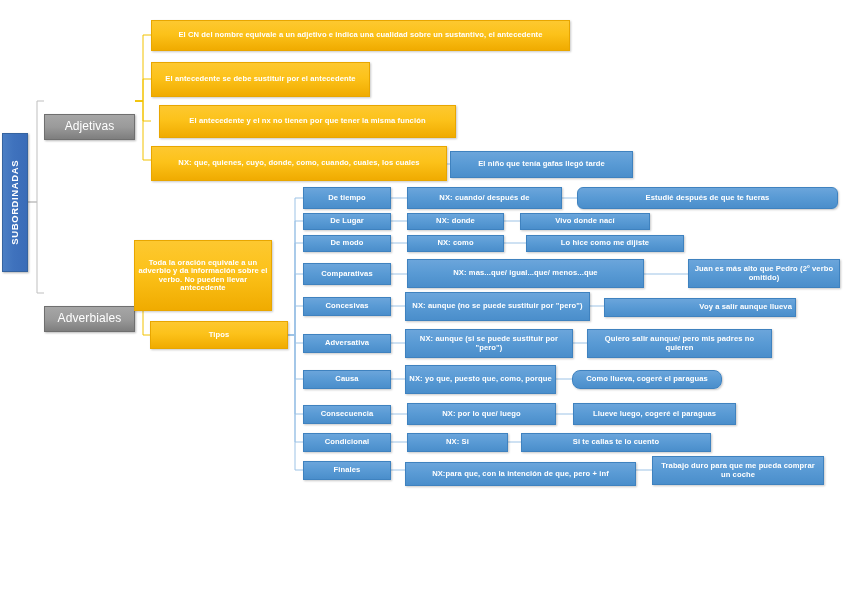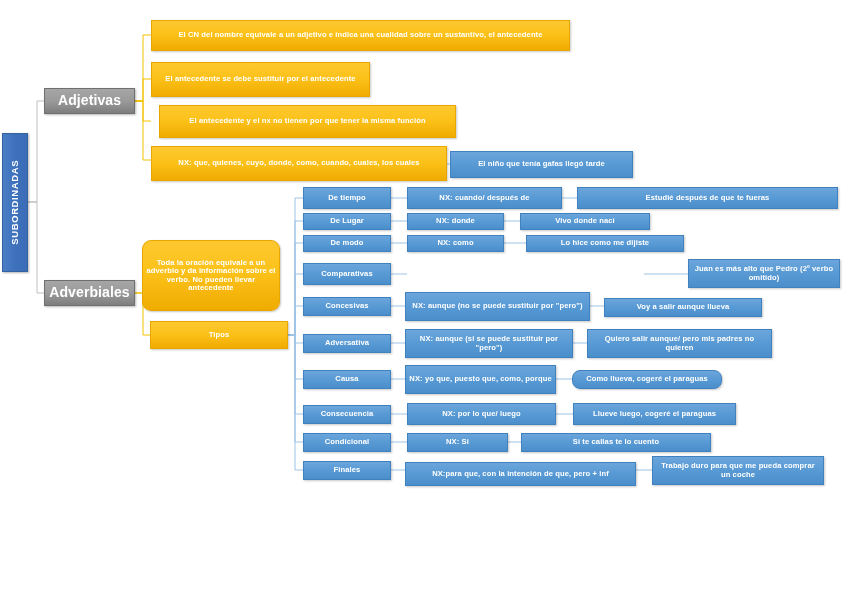--- a/index.html
+++ b/index.html
@@ -50,22 +50,23 @@
     white-space: nowrap;
     font-size: 9.5px;
     font-weight: bold;
     letter-spacing: 0.6px;
   }
   
   .node.gray {
     background: linear-gradient(to bottom, #a6a6a6 0%, #9a9a9a 50%, #7e7e7e 100%);
     border: 1px solid #6f6f6f;
     box-shadow: 1px 1px 2px rgba(0,0,0,0.28);
-    font-size: 14px;
-    font-weight: bold;
+    font-size: 12px;
+    font-weight: normal;
+    margin-top: 26px;
   }
   
   .node.yellow {
     background: linear-gradient(to bottom, #fdc830 0%, #fcc21a 45%, #f0ab00 100%);
     border: 1px solid #e8a600;
     box-shadow: 1px 1px 2px rgba(0,0,0,0.22);
     font-size: 7.6px;
     font-weight: bold;
   }
   
@@ -152,34 +153,34 @@
     <span>El antecedente y el nx no tienen por que tener la misma función</span>
   </div>
   <div class="node yellow" style="left:151px; top:146px; width:296px; height:35px;">
     <span>NX: que, quienes, cuyo, donde, como, cuando, cuales, los cuales</span>
   </div>
 
   <div class="node blue" style="left:450px; top:151px; width:183px; height:27px;">
     <span>El niño que tenía gafas llegó tarde</span>
   </div>
 
-  <div class="node yellow" style="left:142px; top:240px; width:138px; height:71px;border-radius:9px;">
+  <div class="node yellow" style="left:134px; top:240px; width:138px; height:71px;">
     <span>Toda la oración equivale a un adverbio y da información sobre el verbo. No pueden llevar antecedente</span>
   </div>
   <div class="node yellow" style="left:150px; top:321px; width:138px; height:28px;">
     <span>Tipos</span>
   </div>
 
   <div class="node blue" style="left:303px; top:187px; width:88px; height:22px;">
     <span>De tiempo</span>
   </div>
   <div class="node blue" style="left:407px; top:187px; width:155px; height:22px;">
     <span>NX: cuando/ después de</span>
   </div>
-  <div class="node blue" style="left:577px; top:187px; width:261px; height:22px;">
+  <div class="node blue" style="left:577px; top:187px; width:261px; height:22px;border-radius:6px;">
     <span>Estudié después de que te fueras</span>
   </div>
 
   <div class="node blue" style="left:303px; top:213px; width:88px; height:17px;">
     <span>De Lugar</span>
   </div>
   <div class="node blue" style="left:407px; top:213px; width:97px; height:17px;">
     <span>NX: donde</span>
   </div>
   <div class="node blue" style="left:520px; top:213px; width:130px; height:17px;">
@@ -192,31 +193,34 @@
   <div class="node blue" style="left:407px; top:235px; width:97px; height:17px;">
     <span>NX: como</span>
   </div>
   <div class="node blue" style="left:526px; top:235px; width:158px; height:17px;">
     <span>Lo hice como me dijiste</span>
   </div>
 
   <div class="node blue" style="left:303px; top:263px; width:88px; height:22px;">
     <span>Comparativas</span>
   </div>
+  <div class="node blue" style="left:407px; top:259px; width:237px; height:29px;">
+    <span>NX: mas...que/ igual...que/ menos...que</span>
+  </div>
   <div class="node blue" style="left:688px; top:259px; width:152px; height:29px;">
     <span>Juan es más alto que Pedro (2º verbo omitido)</span>
   </div>
 
   <div class="node blue" style="left:303px; top:297px; width:88px; height:19px;">
     <span>Concesivas</span>
   </div>
   <div class="node blue" style="left:405px; top:292px; width:185px; height:29px;">
     <span>NX: aunque (no se puede sustituir por "pero")</span>
   </div>
-  <div class="node blue" style="left:604px; top:298px; width:158px; height:19px;">
+  <div class="node blue" style="left:604px; top:298px; width:192px; height:19px;justify-content:flex-end;">
     <span>Voy a salir aunque llueva</span>
   </div>
 
   <div class="node blue" style="left:303px; top:334px; width:88px; height:19px;">
     <span>Adversativa</span>
   </div>
   <div class="node blue" style="left:405px; top:329px; width:168px; height:29px;">
     <span>NX: aunque (si se puede sustituir por "pero")</span>
   </div>
   <div class="node blue" style="left:587px; top:329px; width:185px; height:29px;">

